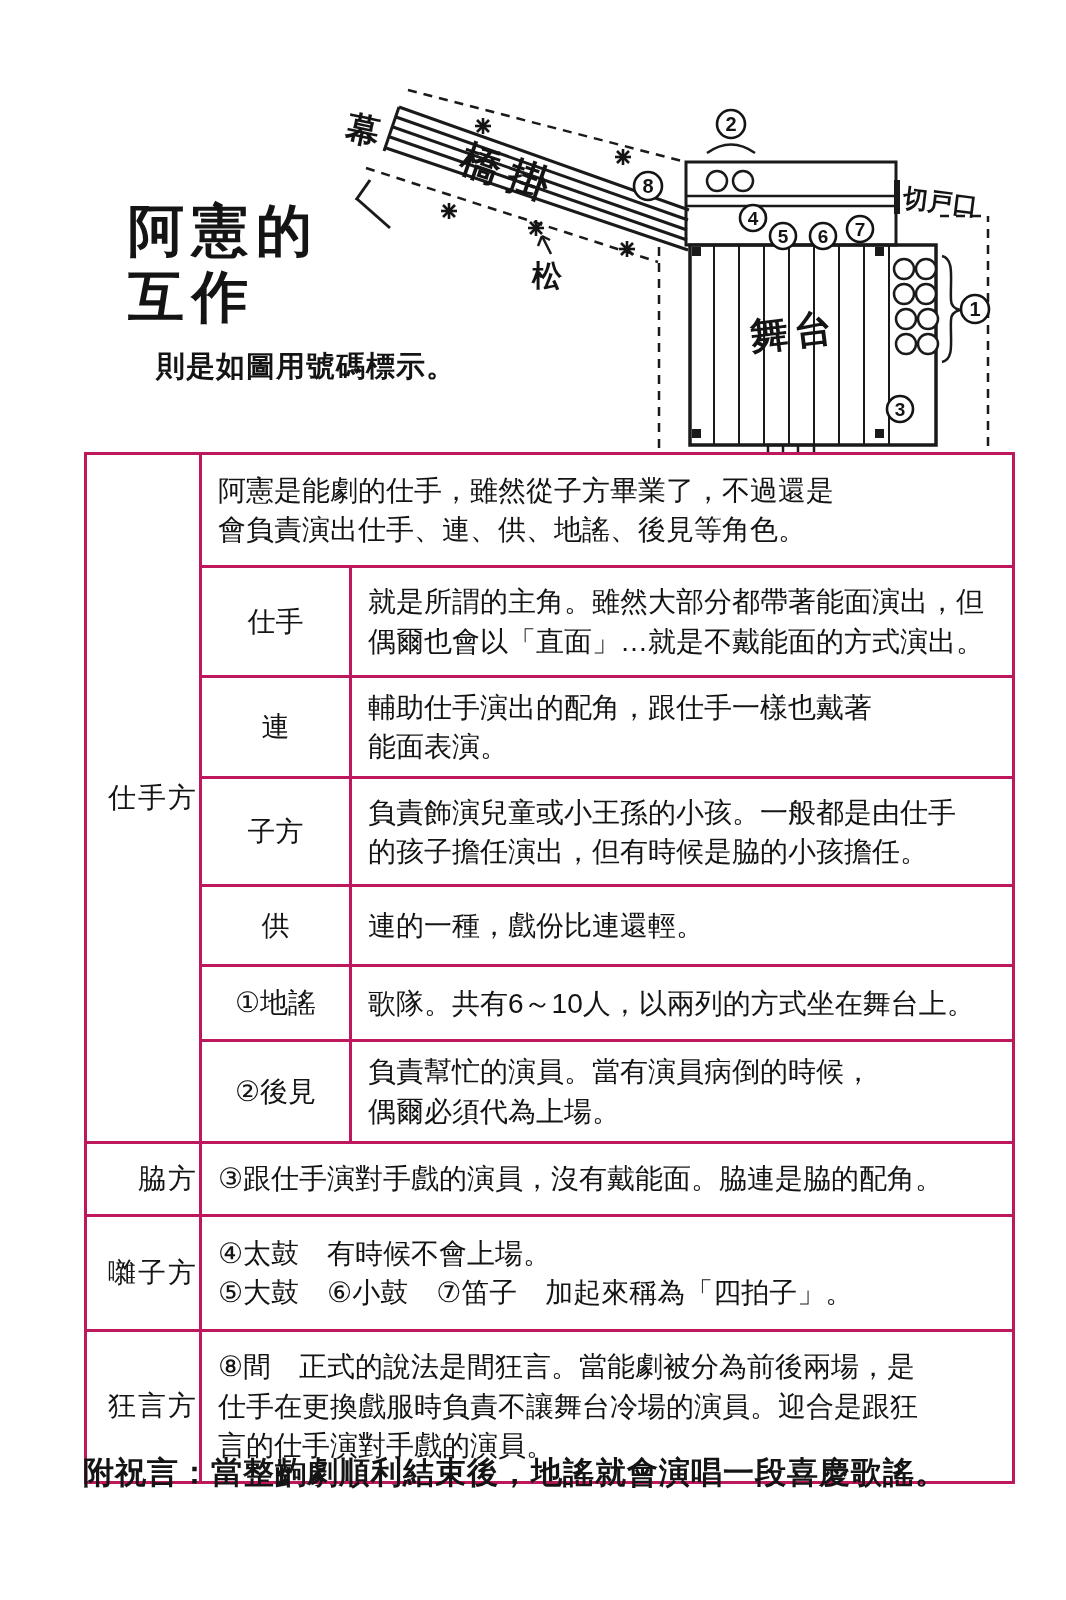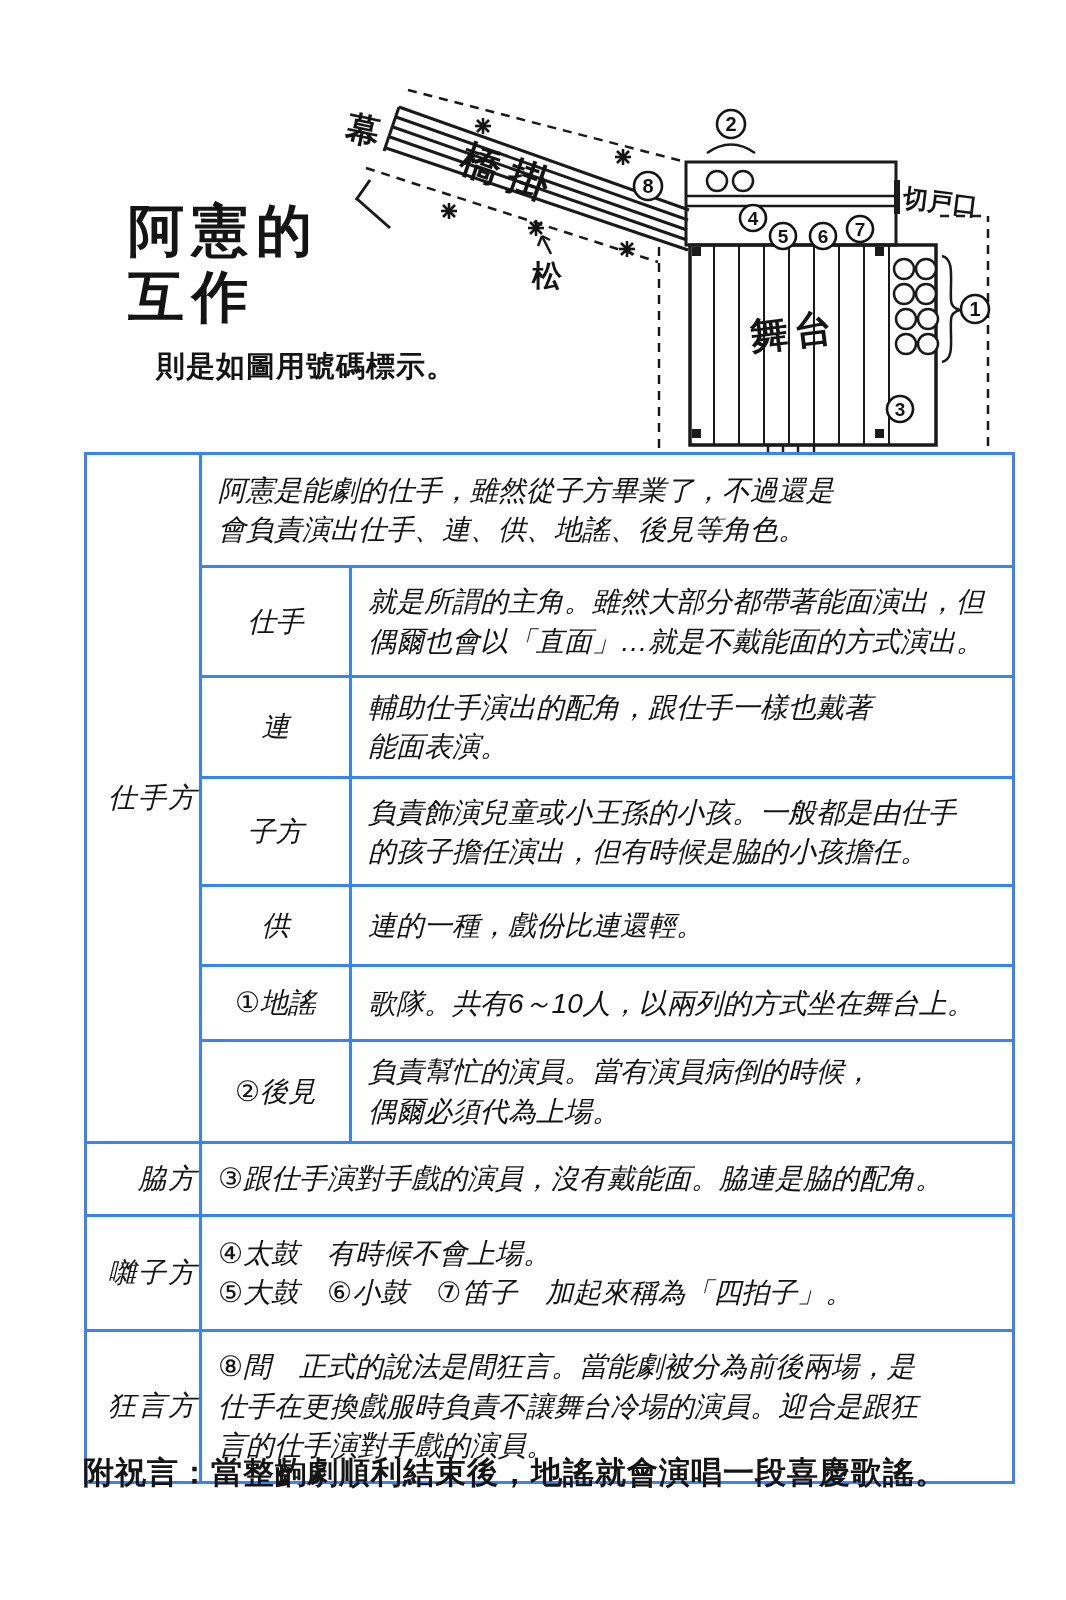--- a/index.html
+++ b/index.html
@@ -16,22 +16,22 @@
   .subtitle-line2 { margin-left:-16px; }
 
   svg text { font-family:"Liberation Sans","DejaVu Sans",sans-serif; }
 
   table.roles {
     position:absolute; left:84px; top:452px;
     border-collapse:collapse; table-layout:fixed; width:928px;
     background:#fff;
   }
   table.roles td {
-    border:3px solid #3b82f6;
-    font-size:28px; color:#141414; vertical-align:middle;font-style:italic;
+    border:3px solid #be185d;
+    font-size:28px; color:#141414; vertical-align:middle;
   }
   td.group { text-align:right; font-size:30px; letter-spacing:2px; }
   td.role  { text-align:center; font-size:30px; }
   td.text  { padding:10px 16px; line-height:1.4; white-space:pre-line; }
 
   tr.h1{height:113px} tr.h2{height:110px} tr.h3{height:74px} tr.h4{height:108px}
   tr.h5{height:80px}  tr.h6{height:75px}  tr.h7{height:77px} tr.h8{height:73px}
   tr.h9{height:115px} tr.h10{height:152px}
 
   .footnote-block { left:83px; top:1450px; font-size:31px; font-weight:bold; line-height:1.5; letter-spacing:1px; }

